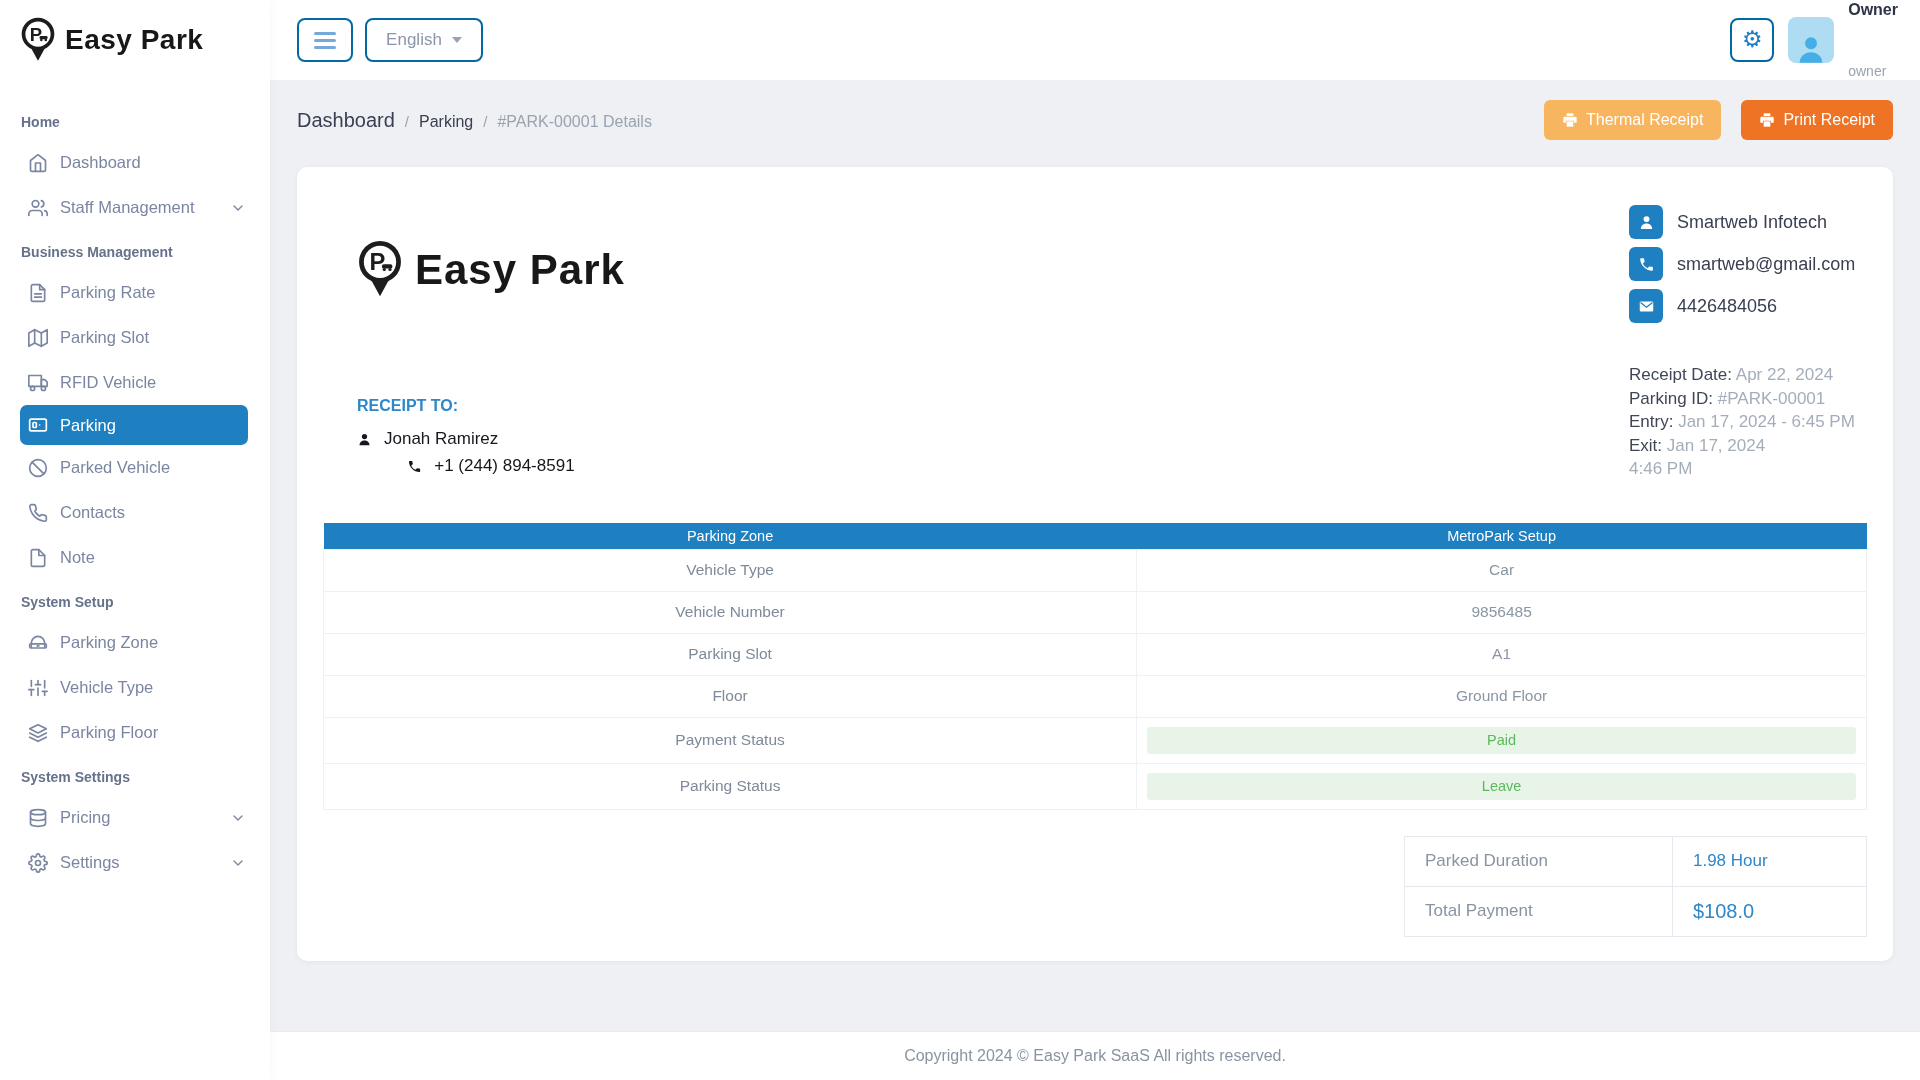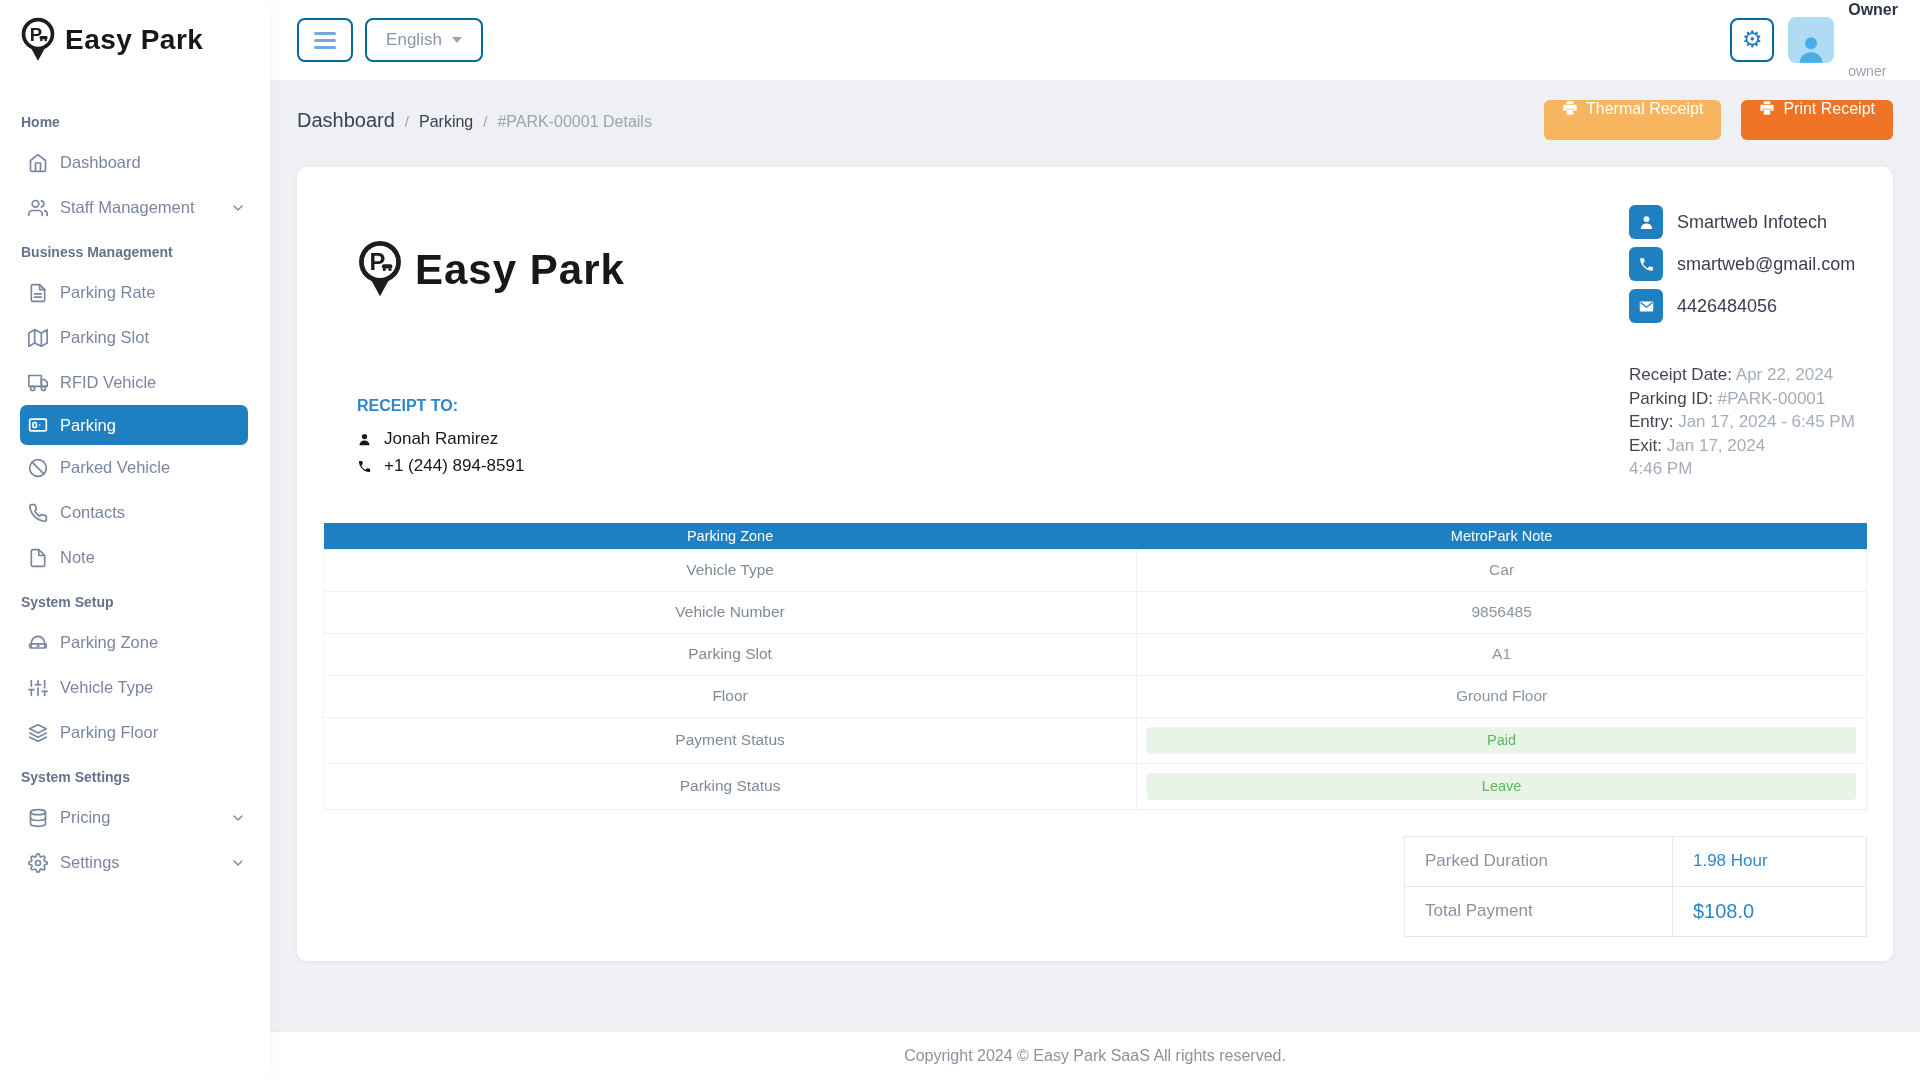--- a/index.html
+++ b/index.html
@@ -66,39 +66,39 @@
   .content { margin-left:270px; padding:99px 27px 0; }
   .page-head { display:flex; align-items:center; justify-content:space-between; height:42px; }
   .breadcrumb { display:flex; align-items:baseline; gap:10px; }
   .crumb-root { font-size:20px; color:#3a3f51; }
   .crumb-sep { font-size:15px; color:#9aa3b0; }
   .crumb { font-size:16px; color:#3a3f51; }
   .crumb-current { font-size:16px; color:#9aa3b0; }
   .head-actions { display:flex; gap:20px; }
   .btn {
     height:40px; border:none; border-radius:6px; color:#fff; font-size:16px;
-    font-family:"Liberation Sans", sans-serif; display:flex; 
+    font-family:"Liberation Sans", sans-serif; display:flex; align-items:center;
     gap:8px; padding:0 18px; cursor:pointer;
   }
   .btn svg { width:16px; height:16px; }
   .btn-thermal { background:#f6b55e; }
   .btn-print { background:#ee7325; }
 
   
   .card {
     margin-top:26px; background:#fff; border-radius:10px;
     box-shadow:0 1px 5px rgba(40,50,70,.06); padding:0 26px 24px;
   }
   .receipt-top { height:356px; display:flex; justify-content:space-between; }
   .receipt-left { padding:73px 0 0 34px; }
   .receipt-logo { display:flex; align-items:center; gap:12px; }
   .receipt-logo .brand-text { font-size:42px; letter-spacing:1px; }
   .receipt-to-title { margin-top:98px; font-size:16px; font-weight:bold; color:#2d87c9; }
   .receipt-to-line { margin-top:14px; display:flex; align-items:center; gap:12px; font-size:17px; color:#16181d; }
-  .receipt-to-line + .receipt-to-line { margin-top:7px; }
+  .receipt-to-line + .receipt-to-line { margin-top:7px;justify-content:center; }
   .receipt-to-line svg { width:15px; height:15px; color:#16181d; }
   .receipt-right { width:238px; padding-top:38px; flex:0 0 238px; }
   .contact-row { display:flex; align-items:center; gap:14px; margin-bottom:8px; }
   .contact-icon {
     width:34px; height:34px; border-radius:6px; background:#1e80c1; flex:0 0 34px;
     display:flex; align-items:center; justify-content:center; color:#fff;
   }
   .contact-icon svg { width:17px; height:17px; }
   .contact-text { font-size:18px; color:#3a3f51; white-space:nowrap; }
   .meta-block { margin-top:40px; line-height:23.5px; font-size:17px; }
@@ -468,21 +468,21 @@
           <div class="meta-line"><span class="meta-label">Exit:</span> <span class="meta-value">Jan 17, 2024</span></div>
           <div class="meta-line"><span class="meta-value">4:46 PM</span></div>
         </div>
       </div>
     </div>
 
     <table class="ptable">
       <thead>
         <tr>
           <th>Parking Zone</th>
-          <th>MetroPark Note</th>
+          <th>MetroPark Setup</th>
         </tr>
       </thead>
       <tbody>
         <tr>
           <td class="cell-label">Vehicle Type</td>
           <td>Car</td>
         </tr>
         <tr>
           <td class="cell-label">Vehicle Number</td>
           <td>9856485</td>

